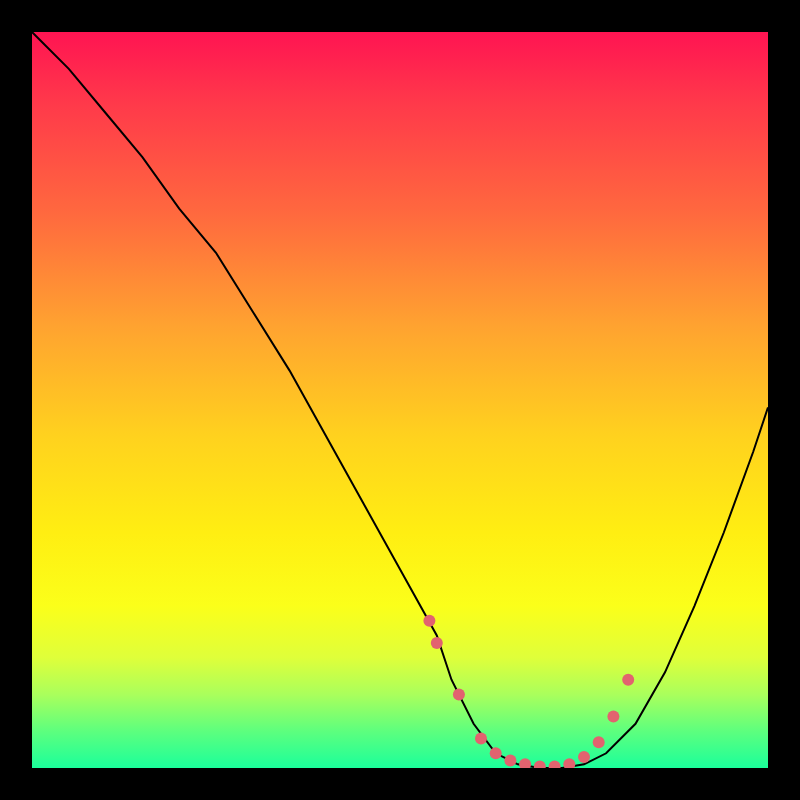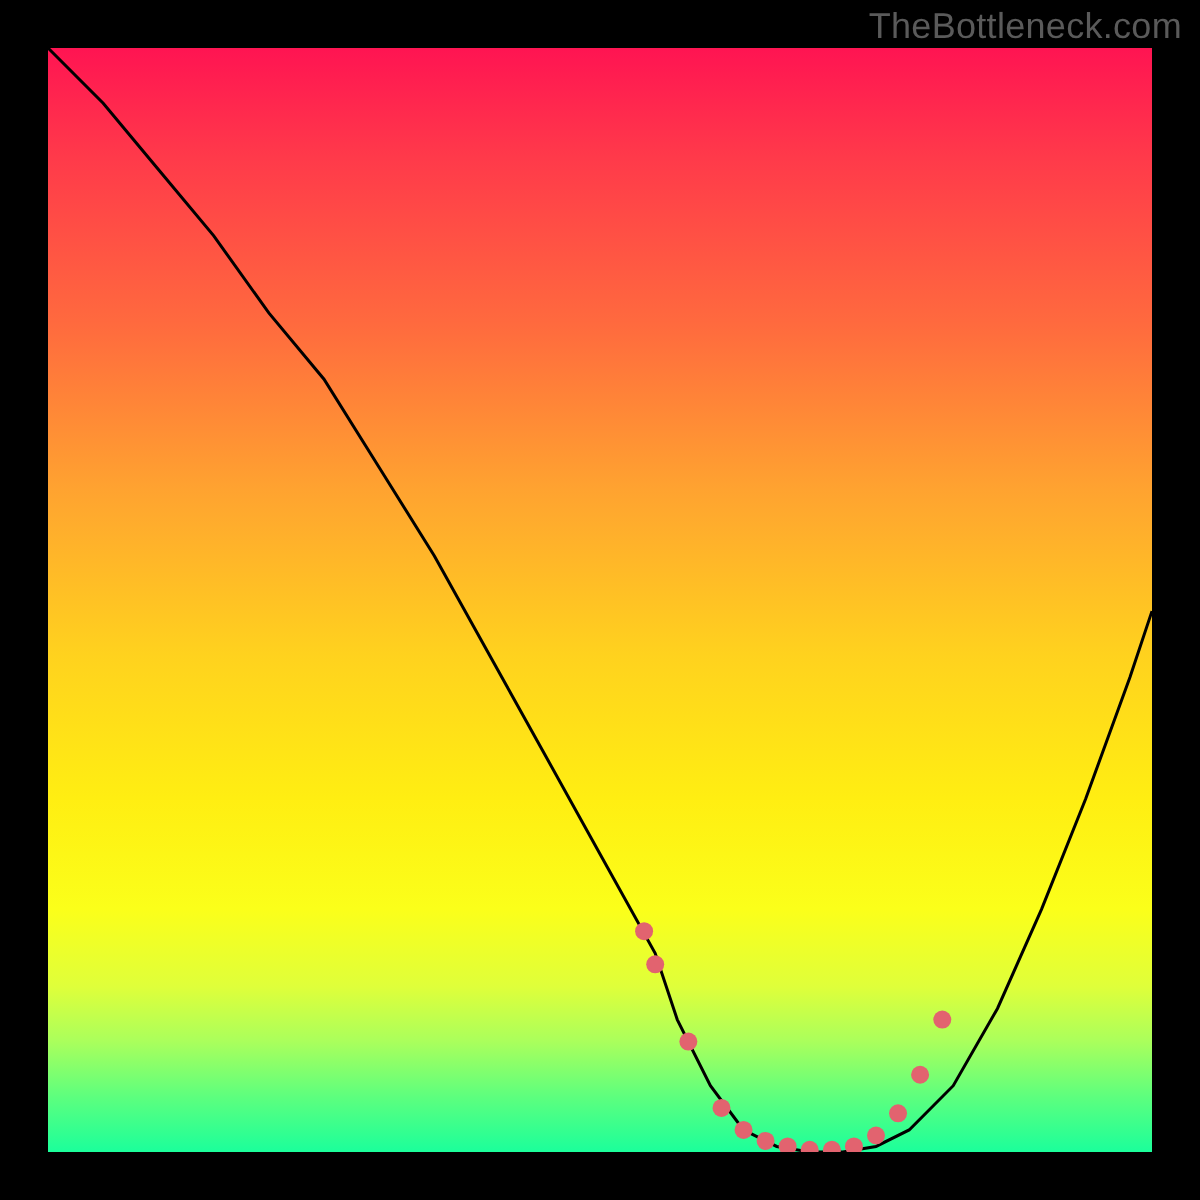--- a/index.html
+++ b/index.html
@@ -53,21 +53,20 @@
   }
   .curve circle.dot {
     fill: #e2636f;
     stroke: none;
   }
 </style>
 </head>
 <body>
 
 <div class="frame">
-  <div class="watermark">TheBottleneck.com</div>
 
   <div class="plot-area">
     <svg class="curve" viewBox="0 0 736 736" preserveAspectRatio="none">
       <path id="curve-path" class="line" d="M0.0 0.0 L36.8 36.8 L73.6 81.0 L110.4 125.1 L147.2 176.6 L184.0 220.8 L220.8 279.7 L257.6 338.6 L294.4 404.8 L331.2 471.0 L368.0 537.3 L404.8 603.5 L419.5 647.7 L441.6 691.8 L463.7 721.3 L485.8 732.3 L507.8 736.0 L529.9 736.0 L552.0 732.3 L574.1 721.3 L603.5 691.8 L633.0 640.3 L662.4 574.1 L691.8 500.5 L721.3 419.5 L736.0 375.4"></path>
       <g id="dots">
           <circle class="dot" cx="397.4" cy="588.8" r="6"></circle>
           <circle class="dot" cx="404.8" cy="610.9" r="6"></circle>
           <circle class="dot" cx="426.9" cy="662.4" r="6"></circle>
           <circle class="dot" cx="449.0" cy="706.6" r="6"></circle>
           <circle class="dot" cx="463.7" cy="721.3" r="6"></circle>

